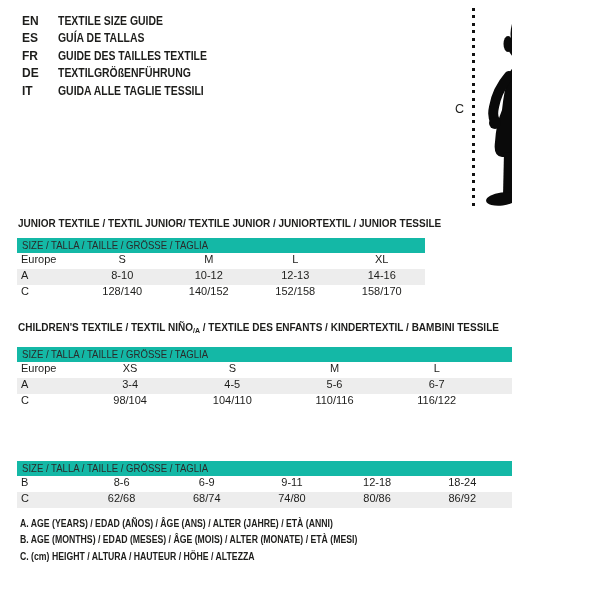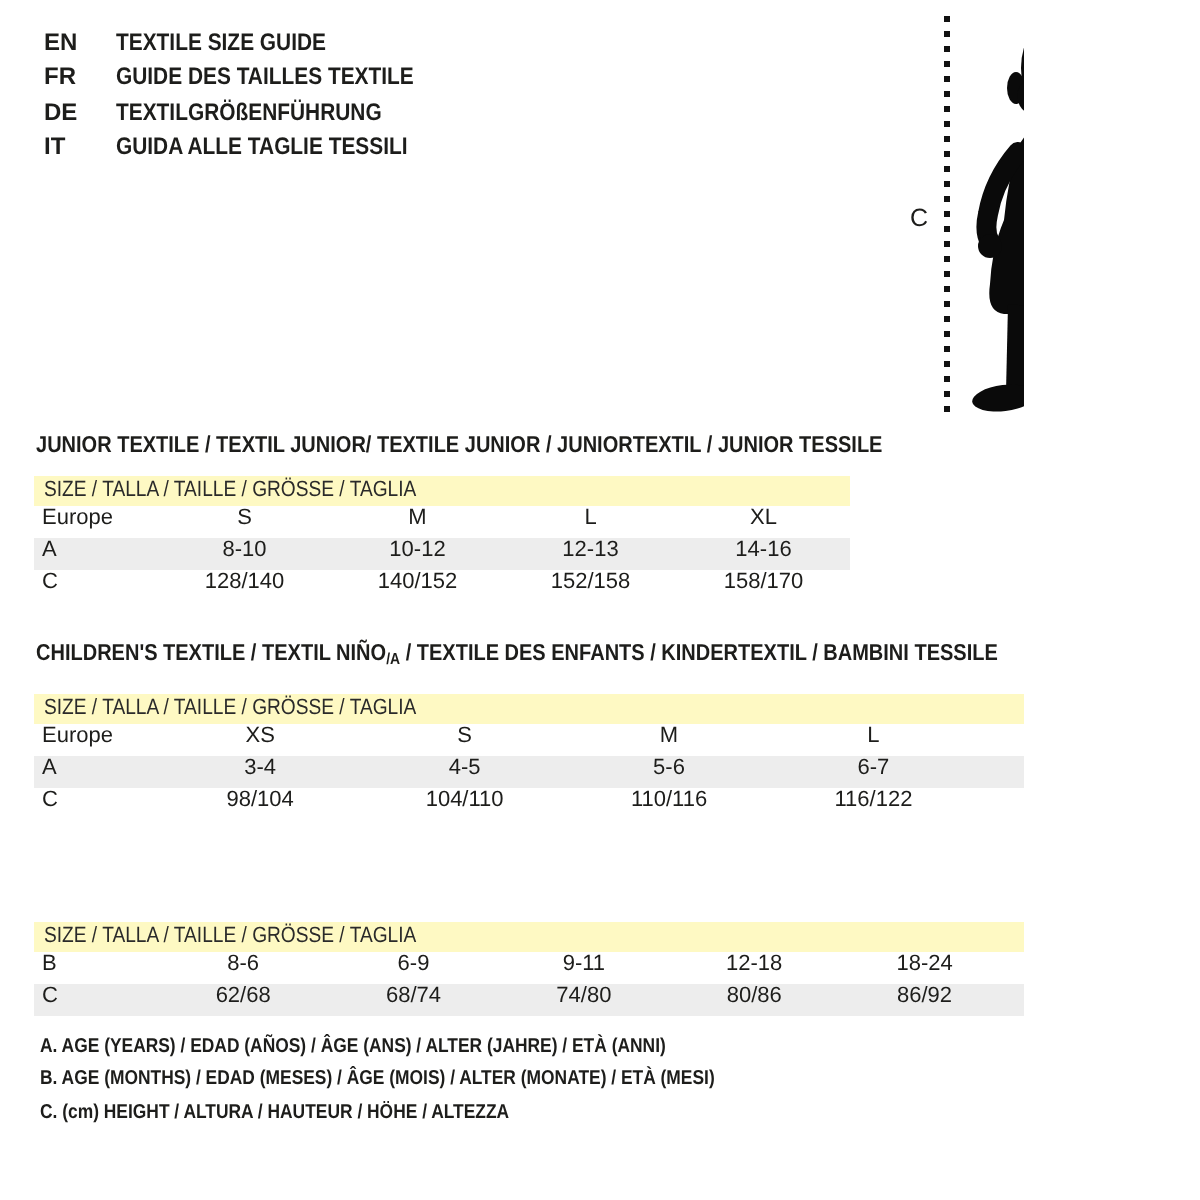--- a/index.html
+++ b/index.html
@@ -19,39 +19,43 @@
   .baby-svg{position:absolute;left:483px;top:4px;}
 
   
   .sec-title{position:absolute;left:18px;font-size:11.5px;font-weight:bold;line-height:15.5px;}
   .sub{font-size:8px;vertical-align:-2px;}
 
   
   .sztable{position:absolute;left:17px;font-size:11px;}
   .t1{width:408px;}
   .t2,.t3{width:573px;}
-  .bar{height:15px;line-height:15px;background:#fef9c3;color:#2a2a2a;padding-left:5px;}
+  .bar{height:15px;line-height:15px;background:#14b8a6;color:#2a2a2a;padding-left:5px;}
   .trow{display:flex;height:16px;align-items:flex-start;}
   .trow.shaded{background:#ededed;}
   .lab{flex:0 0 58px;width:58px;padding-left:4px;}
   .cell{flex:1;text-align:center;}
 
   
   .legend{position:absolute;left:20px;top:516px;font-size:10px;font-weight:bold;}
   .legend-line{line-height:16.4px;}
 </style>
 </head>
 <body>
 
 <div class="canvas">
 
   <div class="langs">
     <div class="lang-row">
       <span class="lang-code">EN</span>
       <span class="condensed">TEXTILE SIZE GUIDE</span>
+    </div>
+    <div class="lang-row">
+      <span class="lang-code">ES</span>
+      <span class="condensed">GUÍA DE TALLAS</span>
     </div>
     <div class="lang-row">
       <span class="lang-code">FR</span>
       <span class="condensed">GUIDE DES TAILLES TEXTILE</span>
     </div>
     <div class="lang-row">
       <span class="lang-code">DE</span>
       <span class="condensed">TEXTILGRÖßENFÜHRUNG</span>
     </div>
     <div class="lang-row">

